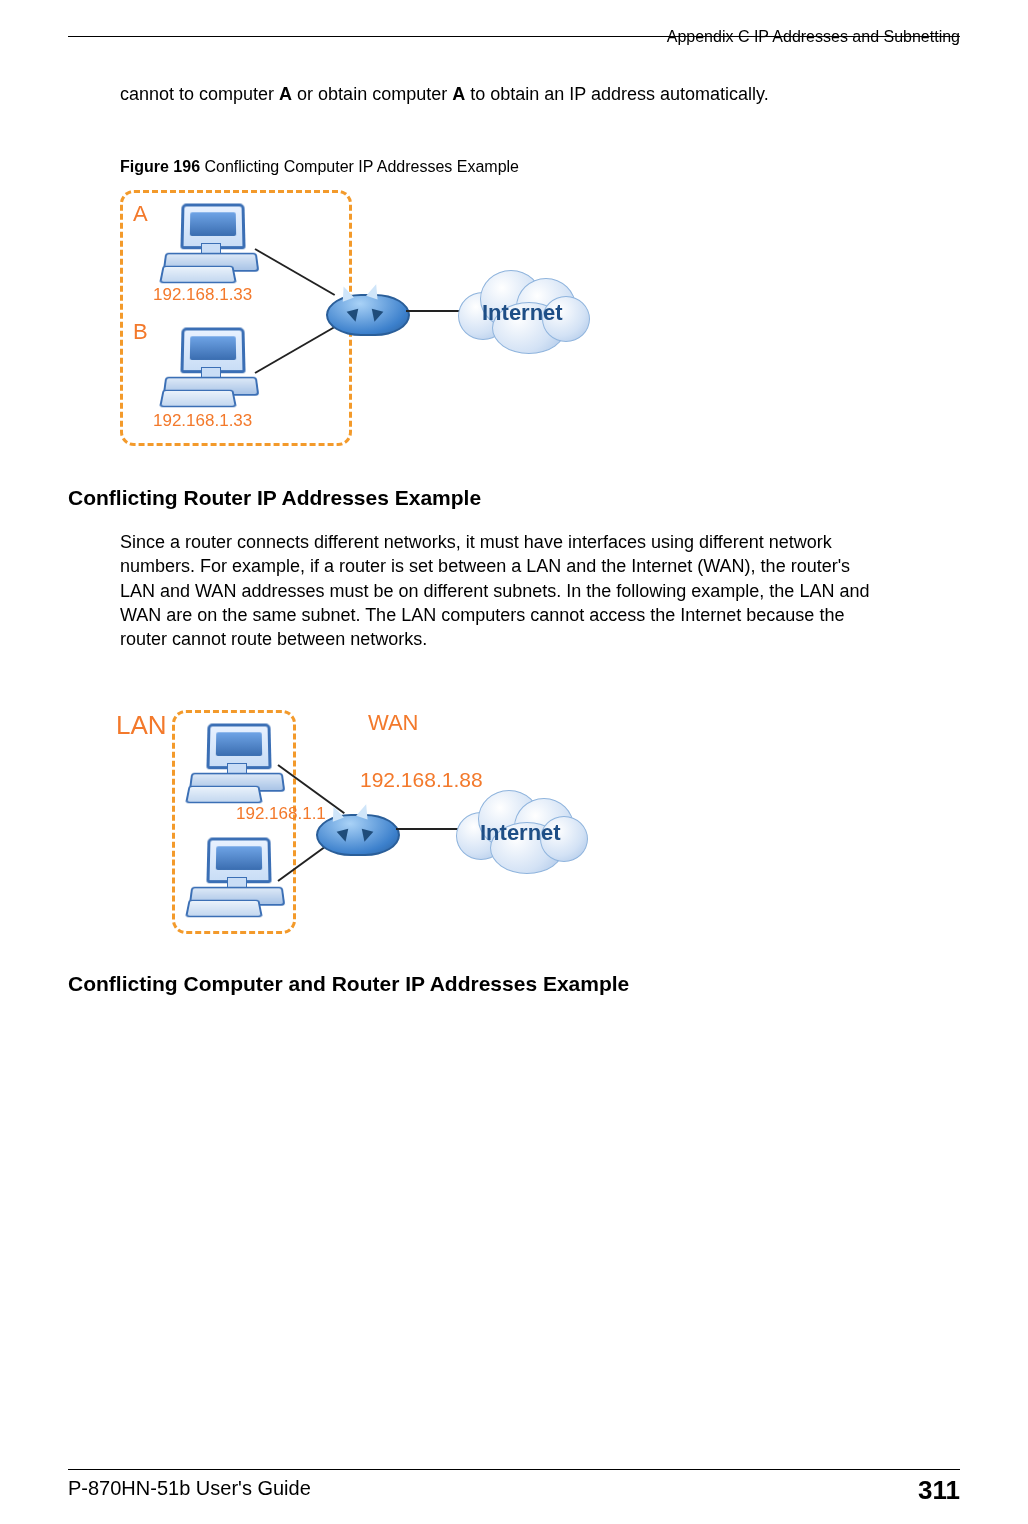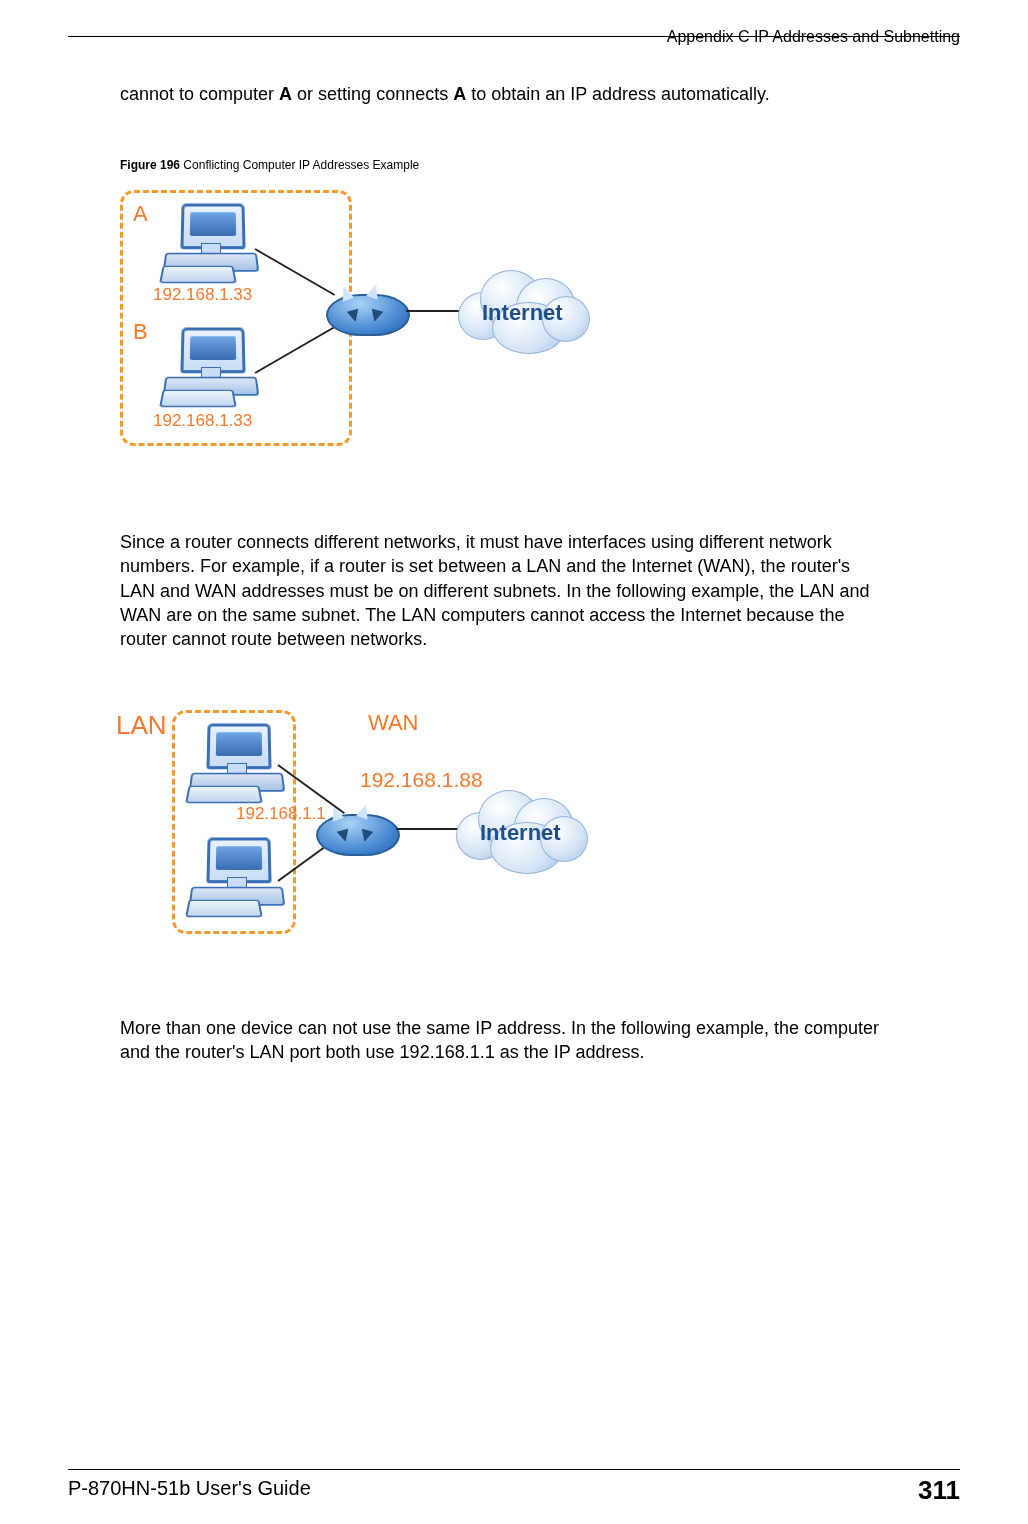--- a/index.html
+++ b/index.html
@@ -56,21 +56,21 @@
     left: 120px;
     width: 768px;
     font-size: 18px;
     line-height: 1.35;
   }
   .body-text b { font-weight: bold; }
   .figcap {
     position: absolute;
     left: 120px;
     font-family: Arial, Helvetica, sans-serif;
-    font-size: 12px;
+    font-size: 16px;
   }
   .figcap .fignum { font-weight: bold; }
   .heading {
     position: absolute;
     left: 68px;
     font-family: Arial, Helvetica, sans-serif;
     font-size: 21px;
     font-weight: bold;
   }
   
@@ -181,21 +181,21 @@
   }
 </style>
 </head>
 <body>
 
 <div class="page">
   <div class="header-line"></div>
   <div class="header-text">Appendix C IP Addresses and Subnetting</div>
 
   <div class="body-text" style="top:82px">
-    <span>cannot to computer </span><b>A</b><span> or setting connects </span><b>A</b><span> to obtain an IP address automatically.</span>
+    <span>cannot to computer </span><b>A</b><span> or obtain computer </span><b>A</b><span> to obtain an IP address automatically.</span>
   </div>
 
   <div class="figcap" style="top:158px">
     <span class="fignum">Figure 196</span><span>   Conflicting Computer IP Addresses Example</span>
   </div>
 
   <div class="figure" style="top:184px; width:460px; height:262px">
     <div class="dashed-box" style="left:0; top:6px; width:226px; height:250px">
 
       <div class="orange-label" style="left:10px; top:8px; font-size:22px">A</div>
@@ -235,20 +235,21 @@
     <div class="cloud" style="left:332px; top:78px; width:140px; height:100px">
       <div class="c" style="left:6px; top:30px; width:48px; height:46px"></div>
       <div class="c" style="left:28px; top:8px; width:60px; height:56px"></div>
       <div class="c" style="left:64px; top:16px; width:58px; height:56px"></div>
       <div class="c" style="left:40px; top:40px; width:72px; height:50px"></div>
       <div class="c" style="left:90px; top:34px; width:46px; height:44px"></div>
       <div class="cloud-label" style="left:30px; top:38px">Internet</div>
     </div>
   </div>
 
+  <div class="heading" style="top:486px">Conflicting Router IP Addresses Example</div>
 
   <div class="body-text" style="top:530px">Since a router connects different networks, it must have interfaces using different network numbers. For example, if a router is set between a LAN and the Internet (WAN), the router's LAN and WAN addresses must be on different subnets. In the following example, the LAN and WAN are on the same subnet. The LAN computers cannot access the Internet because the router cannot route between networks.</div>
 
 
   <div class="figure" style="top:704px; width:470px; height:232px">
     <div class="orange-label" style="left:-4px; top:6px; font-size:26px">LAN</div>
     <div class="orange-label" style="left:248px; top:6px; font-size:22px">WAN</div>
     <div class="dashed-box" style="left:52px; top:6px; width:118px; height:218px">
 
       <div class="pc" style="left:12px; top:10px">
@@ -284,19 +285,19 @@
     <div class="cloud" style="left:330px; top:78px; width:140px; height:100px">
       <div class="c" style="left:6px; top:30px; width:48px; height:46px"></div>
       <div class="c" style="left:28px; top:8px; width:60px; height:56px"></div>
       <div class="c" style="left:64px; top:16px; width:58px; height:56px"></div>
       <div class="c" style="left:40px; top:40px; width:72px; height:50px"></div>
       <div class="c" style="left:90px; top:34px; width:46px; height:44px"></div>
       <div class="cloud-label" style="left:30px; top:38px">Internet</div>
     </div>
   </div>
 
-
-  <div class="body-text" style="top:1016px">More than one device can not use the same IP address. In the following example, the computer and the router's LAN port both use 192.168.1.1 as the IP address.</div>
+  <div class="heading" style="top:972px">Conflicting Computer and Router IP Addresses Example</div>
+
 
   <div class="footer-line"></div>
   <div class="footer-left">P-870HN-51b User's Guide</div>
   <div class="footer-right">311</div>
 </div>
 
 </body></html>

